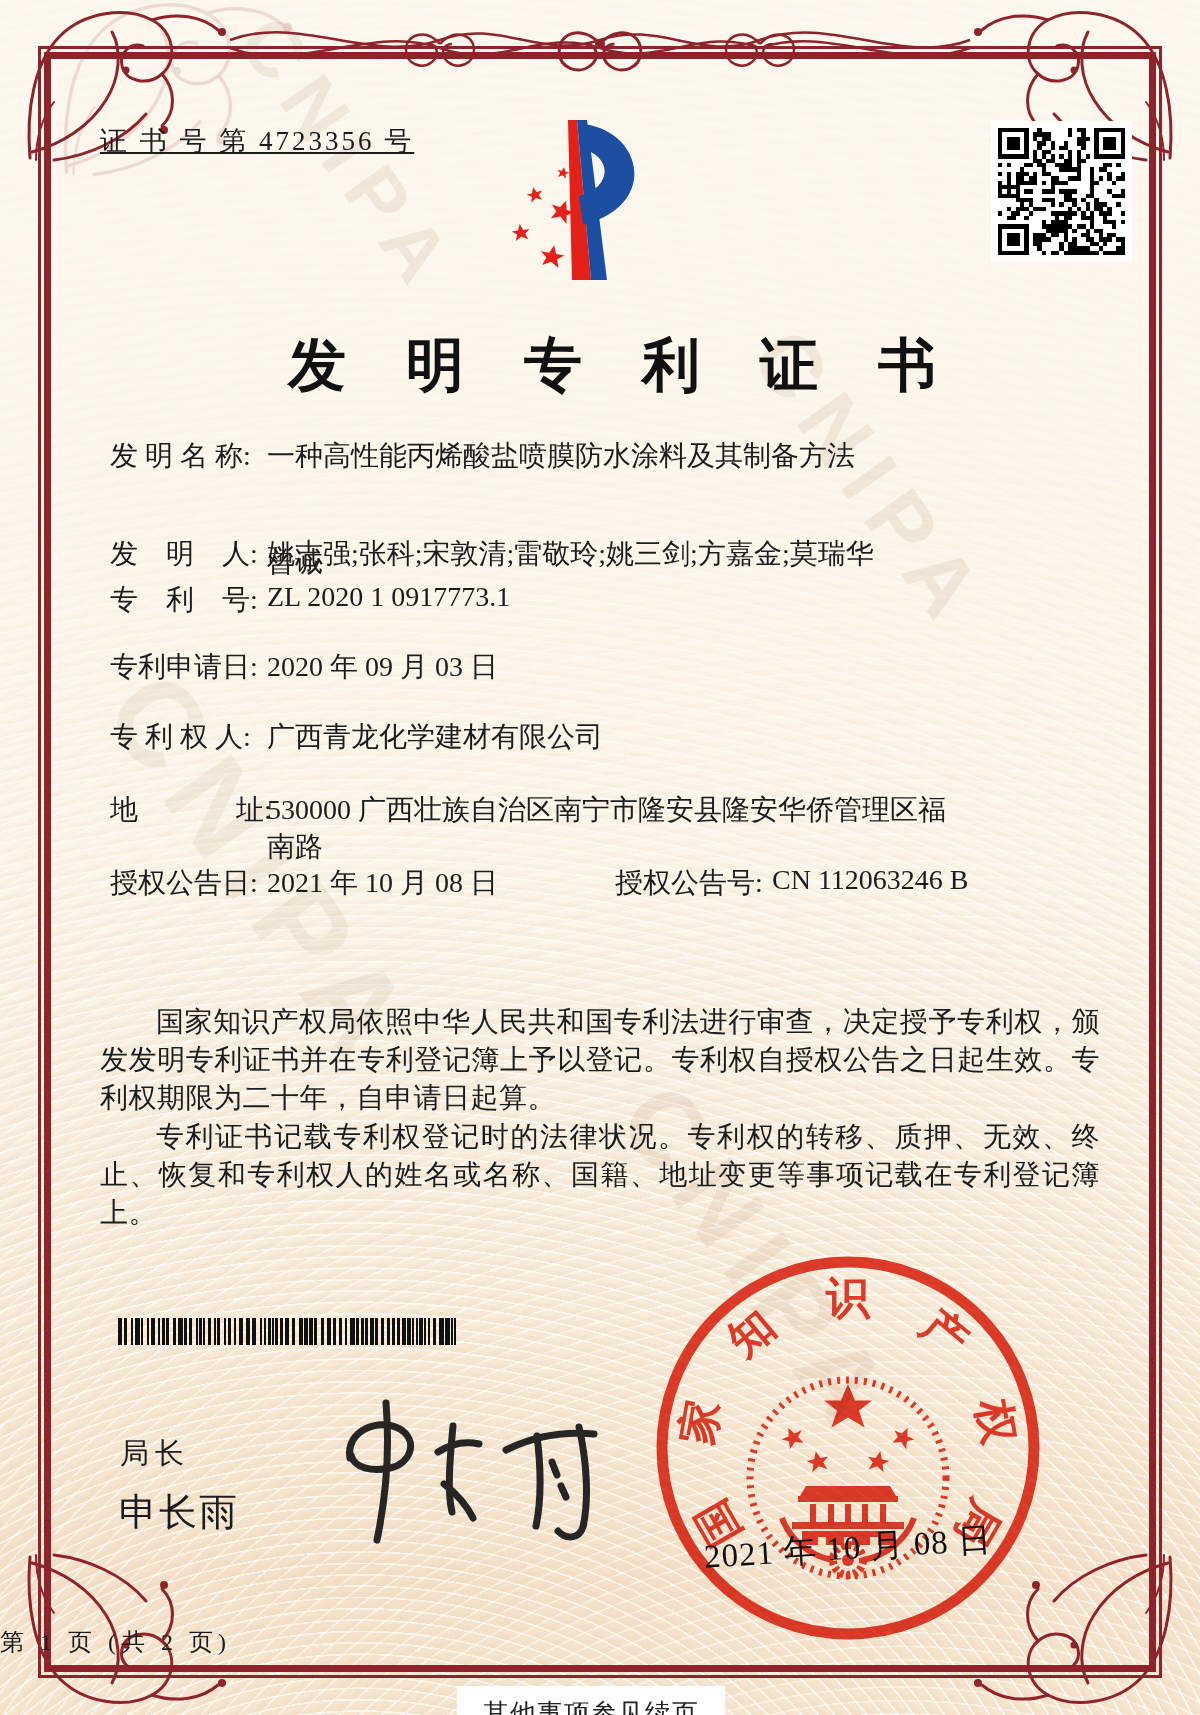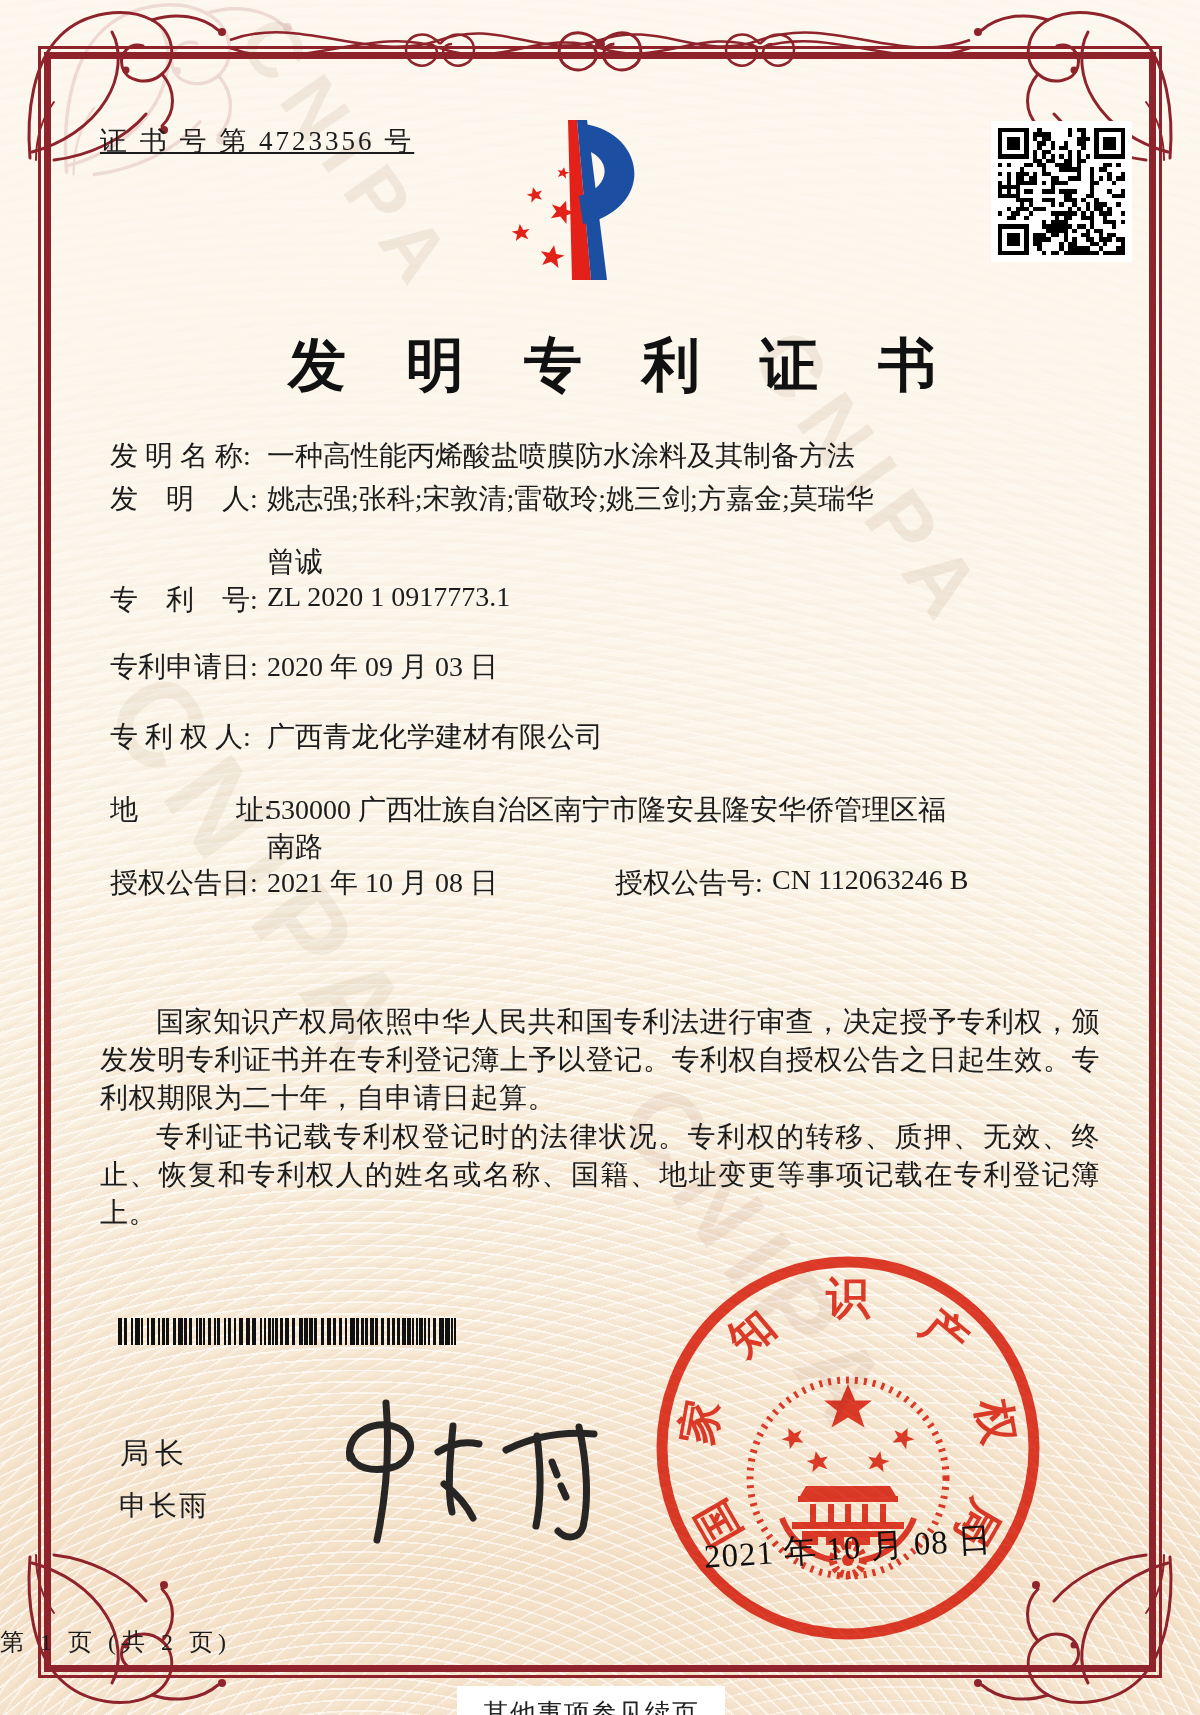--- a/index.html
+++ b/index.html
@@ -32,21 +32,21 @@
     font-size:58px;font-weight:700;letter-spacing:60px;text-indent:60px;color:#111;padding-left:12px;}
   .row{position:absolute;z-index:2;font-size:28px;white-space:pre;}
   .row .lab{position:absolute;left:110px;top:0;white-space:pre;}
   .row .val{position:absolute;left:267px;top:0;white-space:pre;}
   .lab2{position:absolute;left:615px;top:0;white-space:pre;}
   .val2{position:absolute;left:772px;top:0;white-space:pre;}
   .para{position:absolute;left:100px;width:1000px;z-index:2;font-size:28px;line-height:38px;
     text-align:justify;text-indent:2em;letter-spacing:.5px;}
   .barcode{position:absolute;left:118px;top:1318px;z-index:2;}
   .officer-title{position:absolute;left:120px;top:1434px;font-size:29px;z-index:2;letter-spacing:6px;}
-  .officer-name{position:absolute;left:119px;top:1487px;font-size:28px;z-index:2;letter-spacing:2px;}
+  .officer-name{position:absolute;left:119px;top:1487px;font-size:38px;z-index:2;letter-spacing:2px;}
   .signature{position:absolute;left:0;top:0;z-index:3;pointer-events:none;}
   .seal-svg{position:absolute;left:0;top:0;z-index:3;mix-blend-mode:multiply;opacity:.93;pointer-events:none;}
   .seal-date{position:absolute;left:688px;top:1526px;width:320px;z-index:4;font-size:33px;text-align:center;
     letter-spacing:1px;color:#101010;transform:rotate(-3.5deg);}
   .page-footer{position:absolute;left:0;top:1626px;width:100%;text-align:left;font-size:24px;letter-spacing:5px;z-index:2;}
   .note{position:absolute;left:438px;top:1686px;width:268px;height:29px;background:#fff;overflow:hidden;z-index:2;margin-left:19px;}
   .note span{display:block;margin-top:10px;text-align:center;font-size:26px;letter-spacing:1px;color:#222;}
 </style>
 </head>
 <body>
@@ -424,21 +424,21 @@
         <rect x="28" y="28" width="1" height="1" fill="#000"></rect>
       </svg>
   </div>
 
   <h1 class="title">发明专利证书</h1>
 
   <div class="row" style="top:437px">
     <span class="lab">发 明 名 称:</span>
     <span class="val">一种高性能丙烯酸盐喷膜防水涂料及其制备方法</span>
   </div>
-  <div class="row" style="top:480px">
+  <div class="row" style="top:535px">
     <span class="lab">发    明    人:</span>
     <span class="val">姚志强;张科;宋敦清;雷敬玲;姚三剑;方嘉金;莫瑞华</span>
   </div>
   <div class="row" style="top:543px">
     <span class="val">曾诚</span>
   </div>
   <div class="row" style="top:581px">
     <span class="lab">专    利    号:</span>
     <span class="val">ZL 2020 1 0917773.1</span>
   </div>

